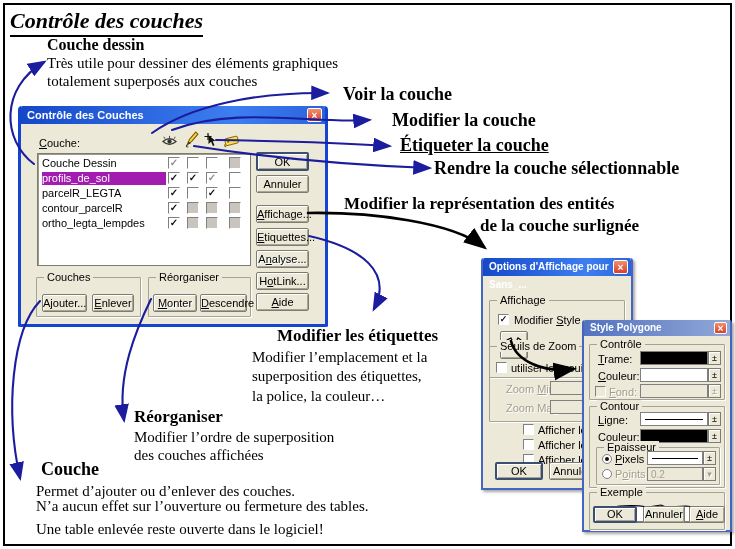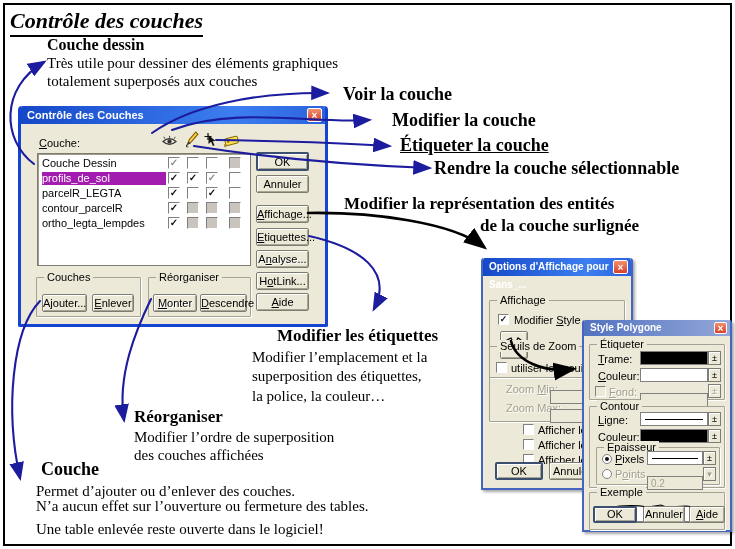--- a/index.html
+++ b/index.html
@@ -47,21 +47,21 @@
   .cb[data-state="checked"]::after{content:"\2713";color:#111;}
   .cb[data-state="checked-disabled"]::after{content:"\2713";color:#8d8d8d;}
   .cb[data-state="unchecked-disabled"]{background:#c9c5be;}
   .cbx{position:absolute;width:11px;height:11px;background:#fff;border:1px solid;
       border-color:#808080 #fff #fff #808080;box-sizing:border-box;font:bold 9px "Liberation Sans",sans-serif;
       line-height:9px;text-align:center;}
   .cbx.checked::after{content:"\2713";color:#111;}
   .cbx.off{background:#ece9d8;}
   .dd{position:absolute;height:14px;background:#fff;border:1px solid #808080;box-sizing:border-box;}
   .dd.black{background:#000;}
-  .dd.gray{background:#ece9d8;margin-top:9px;}
+  .dd.gray{background:#ece9d8;}
   .dd.line::after{content:"";position:absolute;left:4px;right:4px;top:50%;border-top:1px solid #000;}
   .spin{position:absolute;width:13px;height:14px;background:#ece9d8;border:1px solid #7d7c70;
         box-sizing:border-box;font:9px "Liberation Sans",sans-serif;text-align:center;line-height:12px;
         box-shadow:inset 1px 1px 0 #fff;}
   .radio{position:absolute;width:10px;height:10px;border:1px solid #808080;border-radius:50%;background:#fff;box-sizing:border-box;}
   .radio.sel::after{content:"";position:absolute;left:2px;top:2px;width:4px;height:4px;border-radius:50%;background:#111;}
   .ddval{position:absolute;font:10px "Liberation Sans",sans-serif;color:#a39f8e;}
   svg.overlay{position:absolute;left:0;top:0;z-index:30;pointer-events:none;}
   .icon14{position:absolute;width:15px;height:15px;}
 </style>
@@ -232,21 +232,21 @@
     <div class="btn" style="left:66px;top:204px;width:46px;height:18px;line-height:16px;">Annuler</div>
   </div>
 
   <div class="win win-sub" style="left:582px;top:320px;width:146px;height:210px;z-index:3;">
     <div class="tbar dull" style="height:16px;line-height:16px;font-size:10px;">
       <span>Style Polygone</span>
     </div>
     <div class="xbtn" style="top:2px;width:13px;height:12px;line-height:11px;">×</div>
 
     <div class="group" style="left:5px;top:24px;width:134px;height:54px;">
-      <span class="glabel">Étiqueter</span>
+      <span class="glabel">Contrôle</span>
       <span class="lbl" style="left:8px;top:8px;"><u>T</u>rame:</span>
       <div class="dd black" style="left:50px;top:6px;width:68px;"></div>
       <div class="spin" style="left:118px;top:6px;">±</div>
       <span class="lbl" style="left:8px;top:25px;"><u>C</u>ouleur:</span>
       <div class="dd" style="left:50px;top:23px;width:68px;"></div>
       <div class="spin" style="left:118px;top:23px;">±</div>
       <span class="cbx off" style="left:5px;top:41px;"></span>
       <span class="lbl dis" style="left:19px;top:41px;"><u>F</u>ond:</span>
       <div class="dd gray" style="left:50px;top:39px;width:68px;"></div>
       <div class="spin dis" style="left:118px;top:39px;">±</div>

